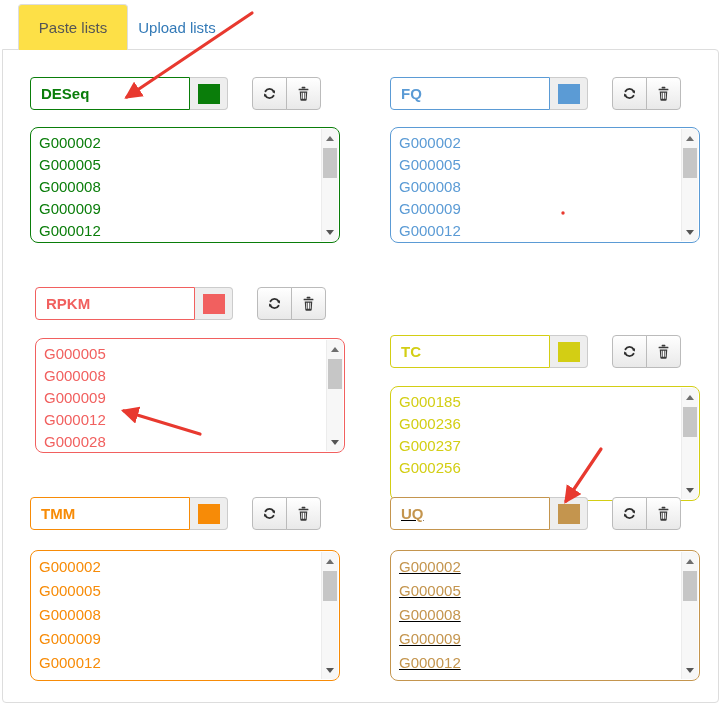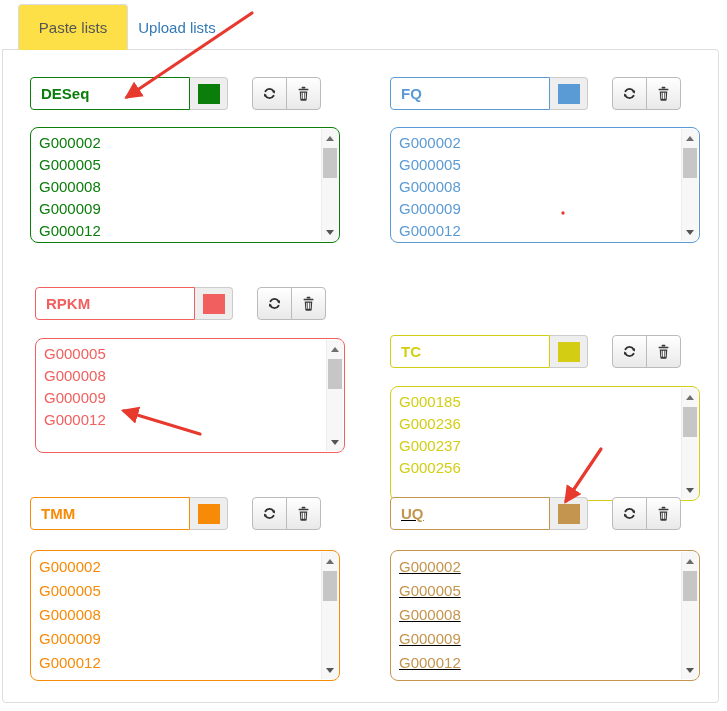--- a/index.html
+++ b/index.html
@@ -187,20 +187,21 @@
               <use href="#sym-trash"></use>
             </svg>
           </span>
       </span>
     </div>
     <div class="list">
       <div class="gene">G000005</div>
       <div class="gene">G000008</div>
       <div class="gene">G000009</div>
       <div class="gene">G000012</div>
+      <div class="gene">G000028</div>
       <div class="sbar">
         <span class="sbtn up">
             <span class="tri-up"></span>
           </span>
         <span class="thumb"></span>
         <span class="sbtn down">
             <span class="tri-down"></span>
           </span>
       </div>
     </div>

